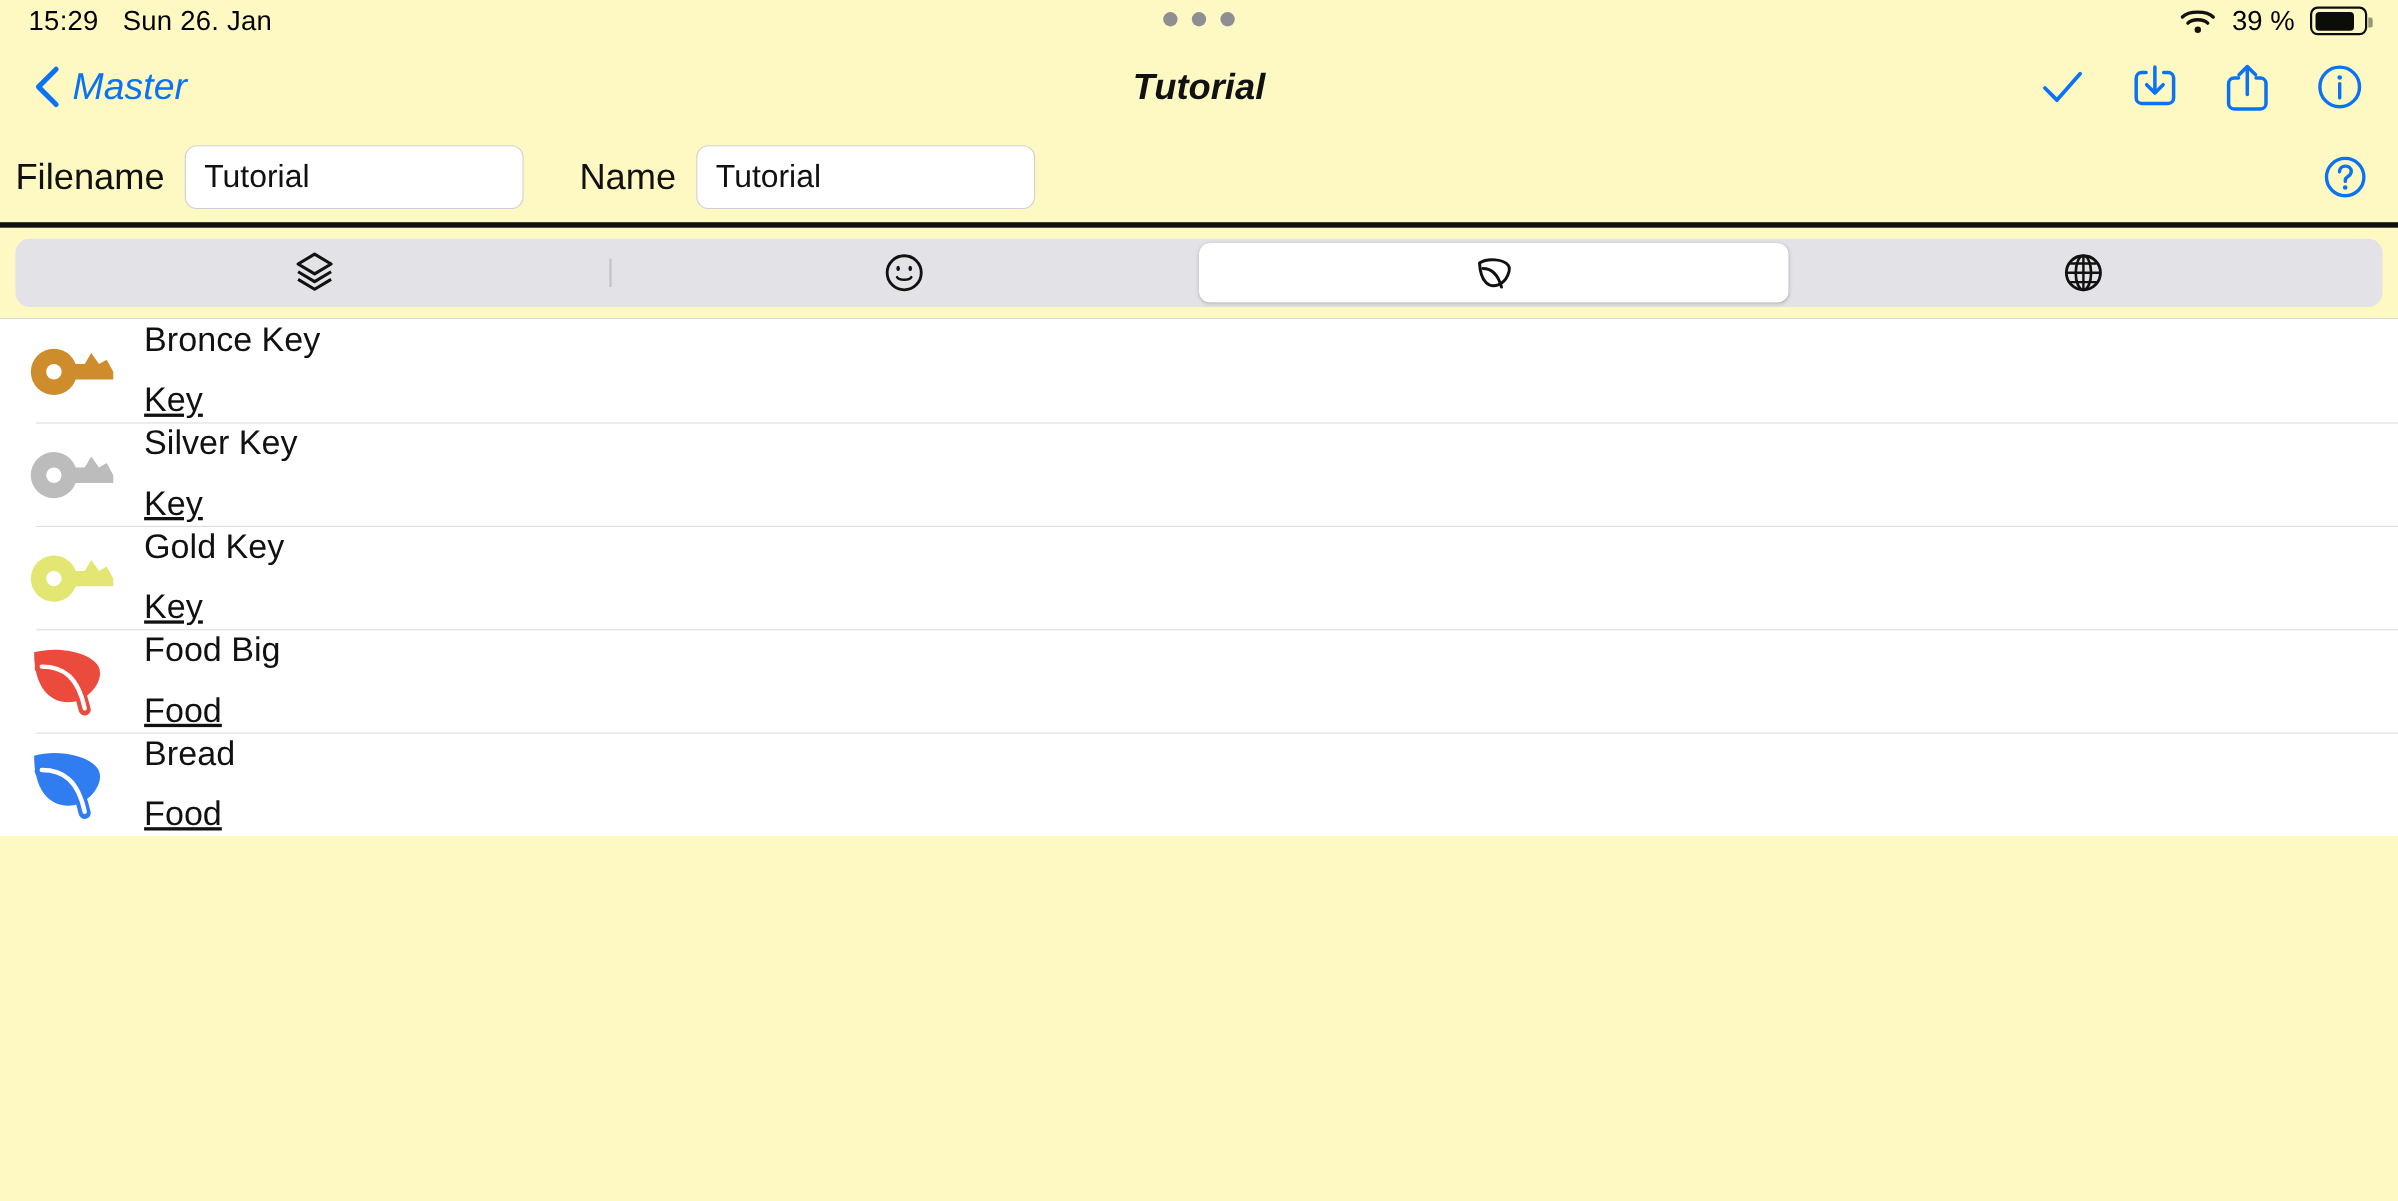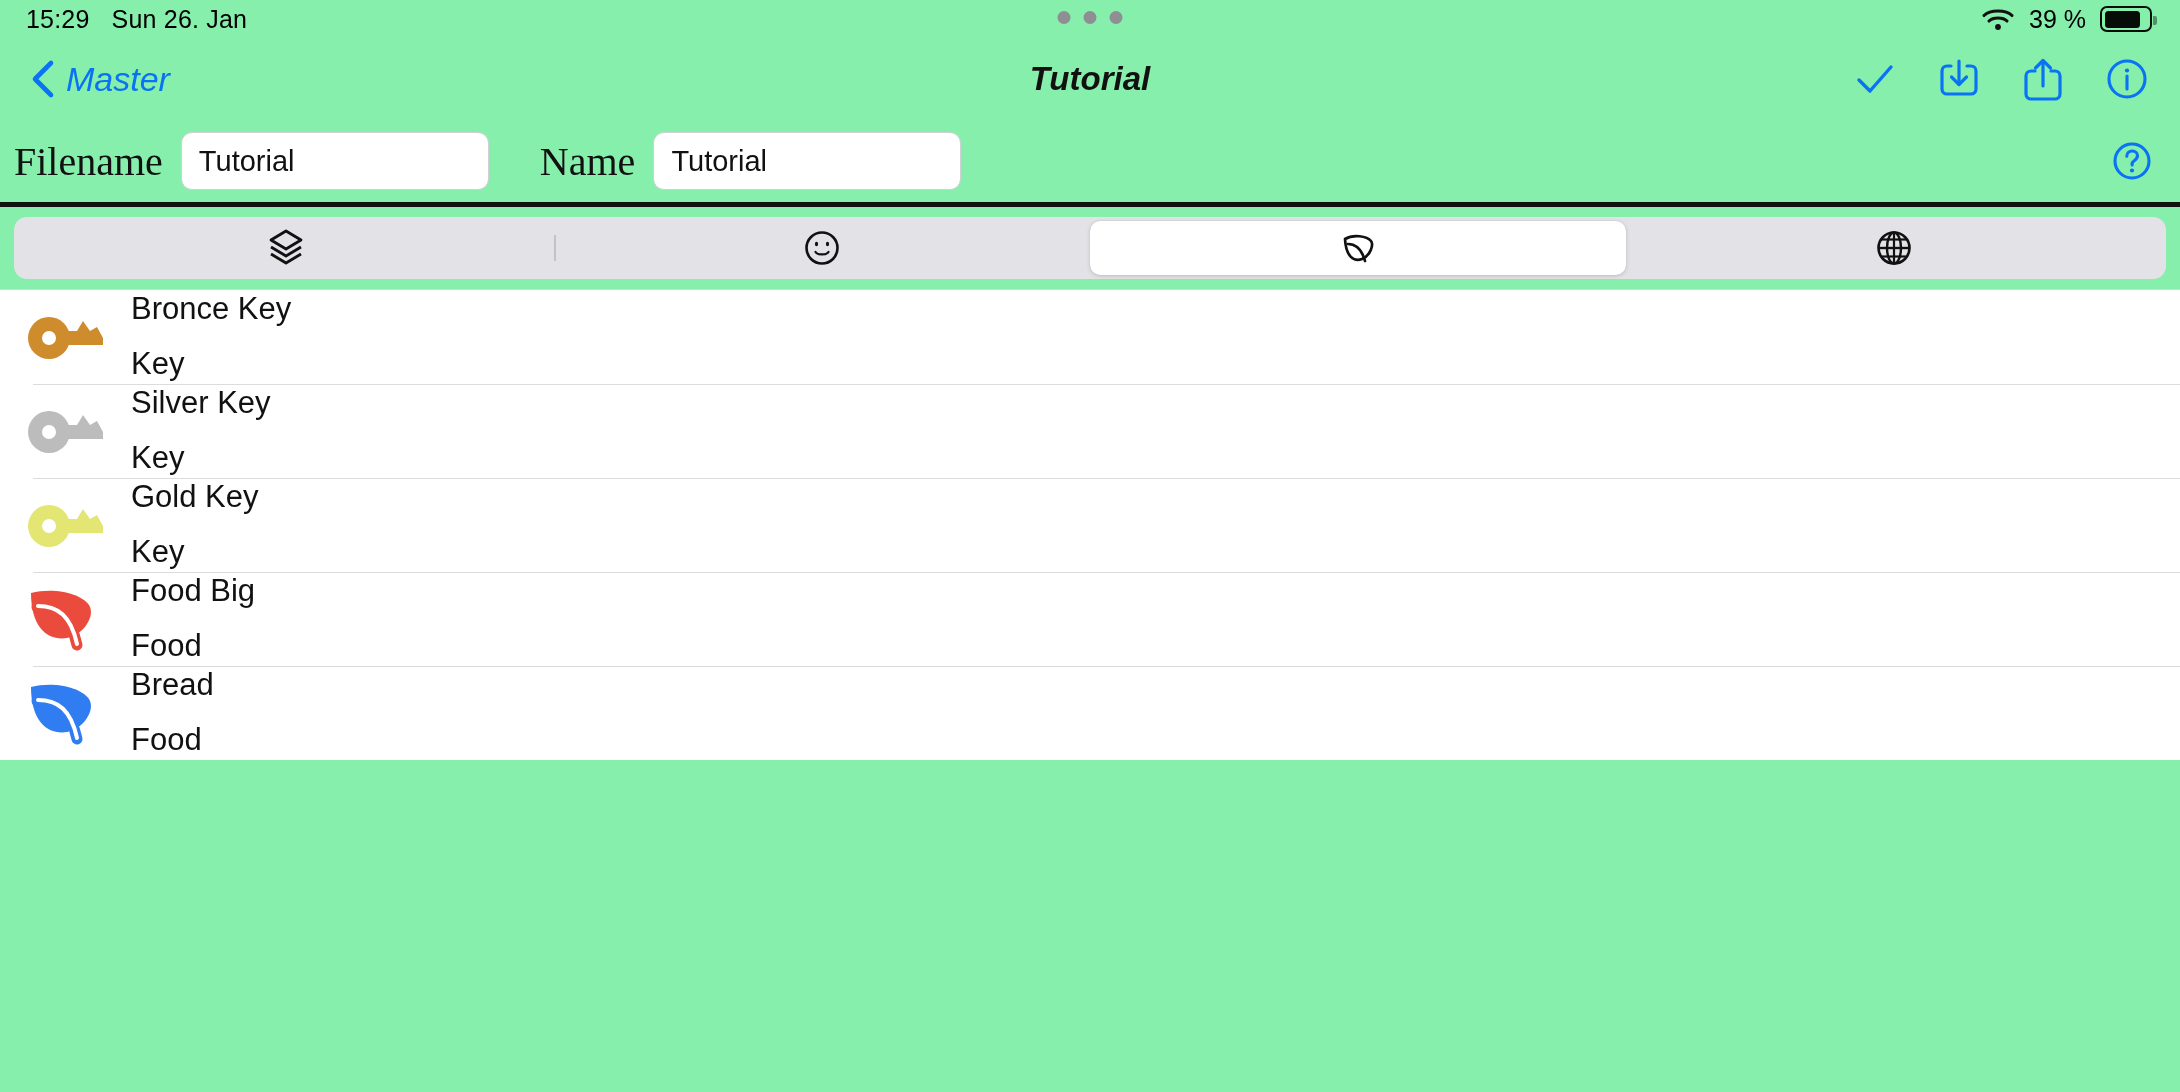--- a/index.html
+++ b/index.html
@@ -3,21 +3,21 @@
 <meta charset="utf-8">
 <style>
   * { box-sizing: border-box; margin: 0; padding: 0; }
   html, body {
     width: 2180px; height: 1092px;
     font-family: "Liberation Sans", sans-serif;
     background: #f2f1f6;
     overflow: hidden;
     -webkit-font-smoothing: antialiased;
   }
-  .screen { position: relative; width: 2180px; height: 1092px; background: #86efac; }
+  .screen { position: relative; width: 2180px; height: 1092px; background: #fef9c3; }
 
   
   .statusbar {
     position: relative;
     height: 38px;
     display: flex; align-items: center;
     padding: 0 28px 0 26px;
     font-size: 25px; color: #000; font-weight: 400;
   }
   .sb-left { display: flex; align-items: baseline; gap: 22px; }
@@ -55,21 +55,21 @@
   }
   .nav-actions { margin-left: auto; display: flex; align-items: center; gap: 38px; }
   .nav-actions .navbtn { cursor: pointer; display: flex; align-items: center; justify-content: center; width: 46px; height: 46px; }
 
   
   .formrow {
     height: 87px; display: flex; align-items: center;
     padding: 0 26px 0 14px; gap: 0;
     border-bottom: 5px solid #111;
   }
-  .flabel { font-size: 40px; color: #111; font-family: Liberation Serif, serif; }
+  .flabel { font-size: 33px; color: #111; }
   .finput {
     background: #fff; border: 1.5px solid #cfcfd4; border-radius: 11px;
     height: 58px; display: flex; align-items: center; padding: 0 17px;
     font-size: 29px; color: #111; cursor: text;
   }
   #filename-field { width: 308px; margin-left: 18px; }
   #name-field { width: 308px; margin-left: 18px; }
   .flabel.name-lbl { margin-left: 51px; }
   .form-help { margin-left: auto; cursor: pointer; display:flex; }
 
@@ -103,21 +103,21 @@
   .row {
     display: flex; align-items: center; height: 94px;
     padding-left: 25px; cursor: pointer; position: relative;
   }
   .row + .row::before {
     content:""; position:absolute; left: 33px; right: 0; top: 0; height: 1px; background: #dcdbe0;
   }
   .row-ic { width: 84px; min-width: 84px; height: 70px; display:flex; align-items:center; justify-content:flex-start; }
   .row-text { display: flex; flex-direction: column; justify-content: center; gap: 22px; margin-left: 22px; }
   .row-title { font-size: 31px; color: #111; line-height: 1.05; }
-  .row-sub { font-size: 31px; color: #111; line-height: 1.05; }
+  .row-sub { font-size: 31px; color: #111; line-height: 1.05; text-decoration: underline; }
 </style>
 </head>
 <body>
 
 <div class="screen">
 
   <div class="statusbar">
     <div class="sb-left">
       <span class="sb-time">15:29</span>
       <span class="sb-date">Sun 26. Jan</span>

